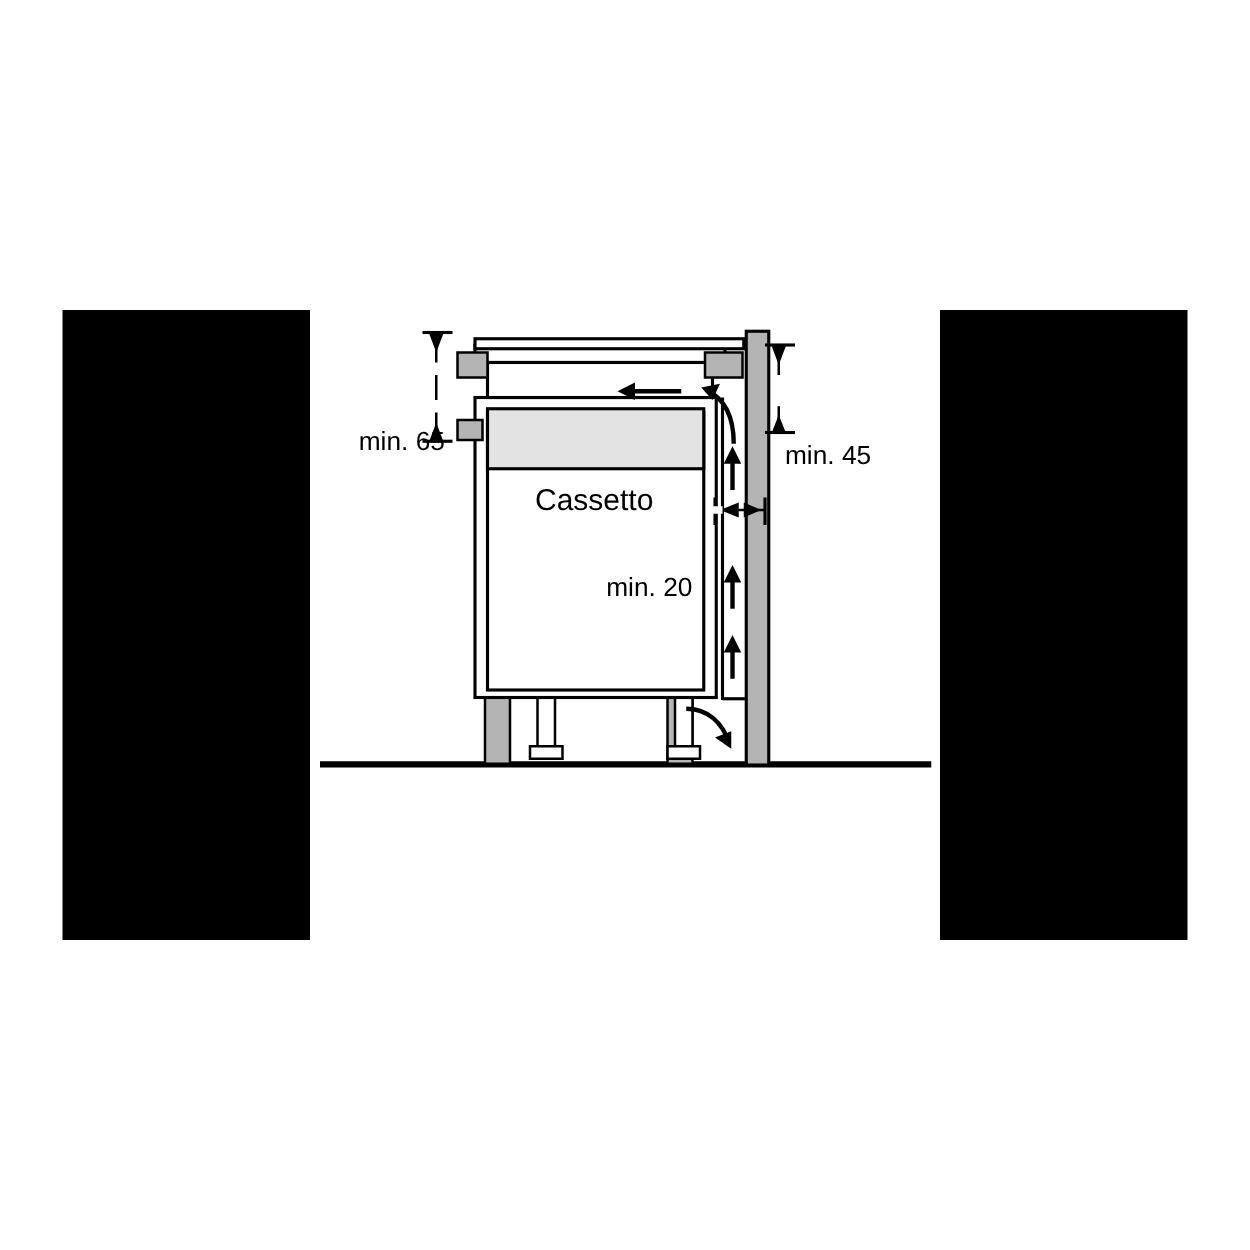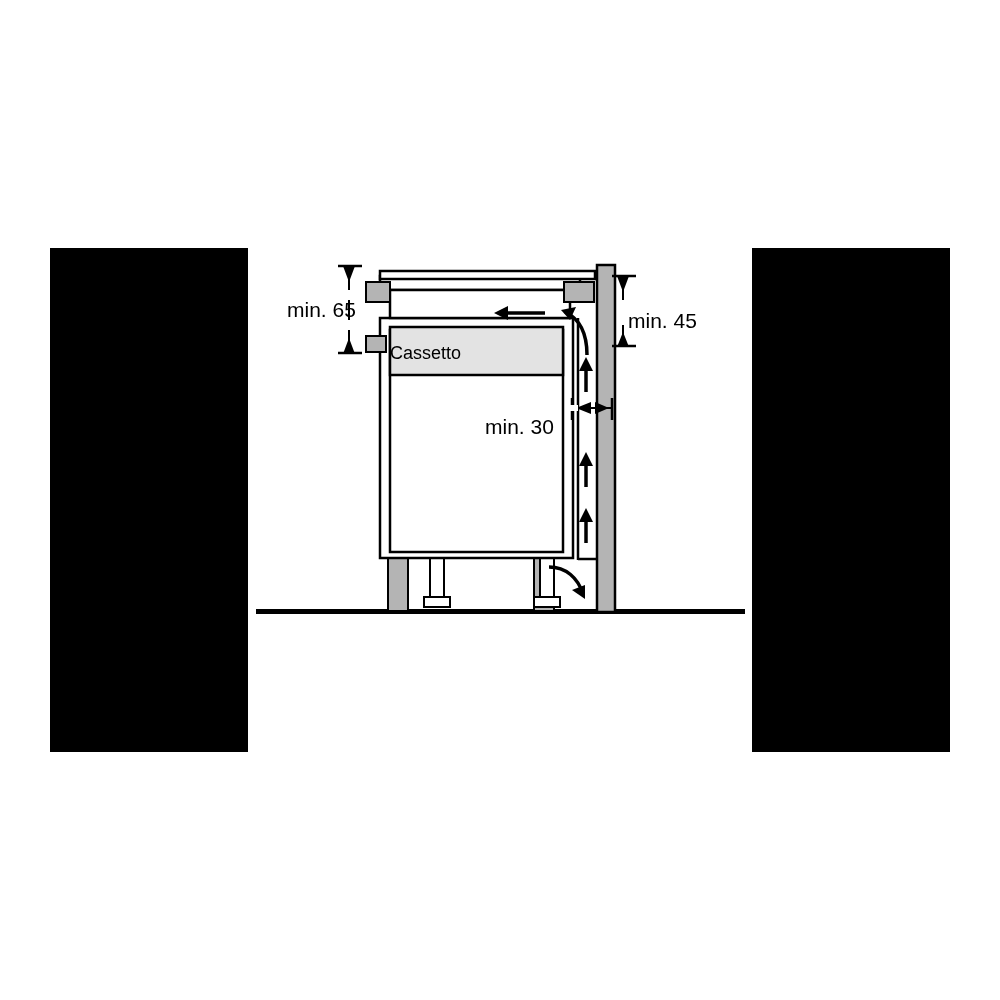--- a/index.html
+++ b/index.html
@@ -35,28 +35,29 @@
     position: absolute;
     left: 0;
     top: 0;
   }
   .dim-label {
     position: absolute;
     font-family: "Liberation Sans", sans-serif;
     font-size: 21px;
     color: #000000;
     white-space: nowrap;
+    margin-top: 44px;
   }
   #label-min65 { left: 287px; top: 298px; }
   #label-min45 { left: 628px; top: 309px; }
   #label-min20 { left: 485px; top: 415px; }
   #label-cassetto {
-    left: 390px;
+    left: 428px;
     top: 343px;
-    font-size: 18px;
+    font-size: 24px;
   }
   #label-units {
     left: 557px;
     top: 724px;
     font-size: 21px;
   }
 </style>
 </head>
 <body>
 
@@ -142,16 +143,16 @@
       <polygon points="576,408 591,402 591,414" fill="#000000"></polygon>
       <polygon points="609,408 595,402 595,414" fill="#000000"></polygon>
       <line x1="572" y1="398" x2="572" y2="420" stroke="#000000" stroke-width="2.5"></line>
       <line x1="612" y1="398" x2="612" y2="420" stroke="#000000" stroke-width="2.5"></line>
       <line x1="570" y1="408" x2="578" y2="408" stroke="#ffffff" stroke-width="6"></line>
     </g>
   </svg>
 
   <div class="dim-label" id="label-min65">min. 65</div>
   <div class="dim-label" id="label-min45">min. 45</div>
-  <div class="dim-label" id="label-min20">min. 30</div>
+  <div class="dim-label" id="label-min20">min. 20</div>
   <div class="dim-label" id="label-cassetto">Cassetto</div>
 
 </div>
 
 </body></html>

